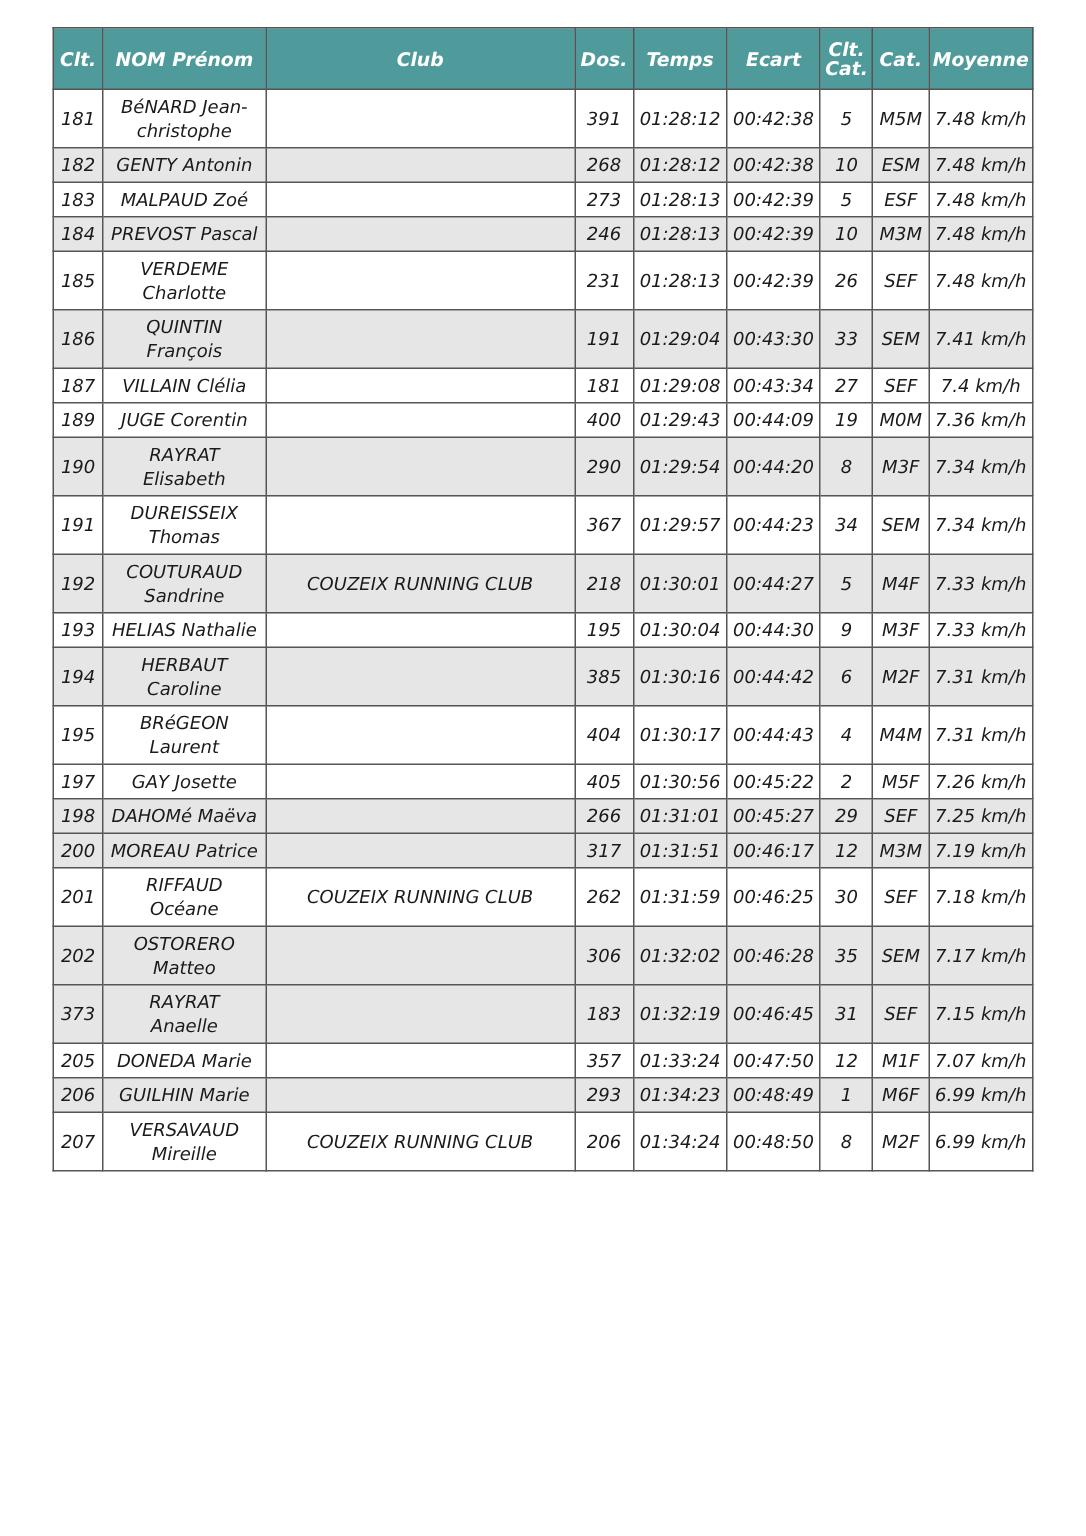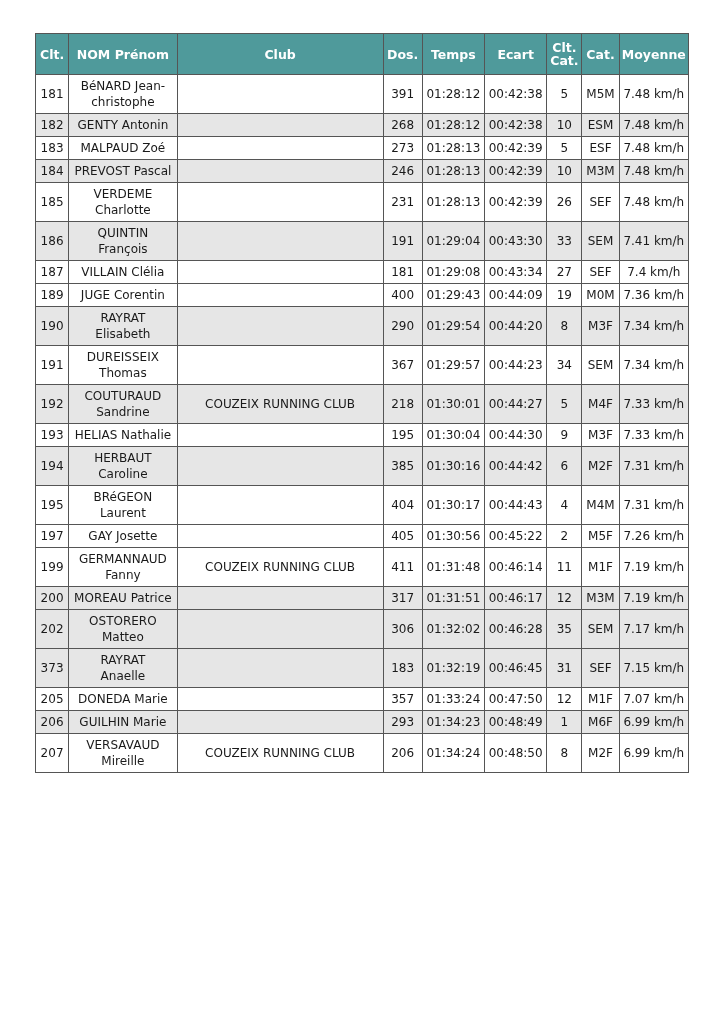--- a/index.html
+++ b/index.html
@@ -1,19 +1,19 @@
 <!DOCTYPE html>
 <html><head>
   <meta charset="utf-8">
   <style>
     html, body { margin: 0; padding: 0; background: #ffffff; }
     body { width: 724px; height: 1024px; position: relative; overflow: hidden;
            font-family: "DejaVu Sans", sans-serif; color: #1a1a1a; }
-    table.results { position: absolute; left: 35px; top: 33px; width: 654px;
-                    border-collapse: collapse; font-size: 12px; }
+    table.results { position: absolute; left: 35px; top: 18px; width: 654px;
+                    border-collapse: collapse; font-size: 12px; font-style: italic; }
     table.results th { background: #4f9a9b; color: #ffffff; font-weight: bold;
                        font-size: 12.5px; border: 1.5px solid #555; padding: 0 2px;
                        height: 40px; text-align: center; line-height: 13px; }
     table.results td { border: 1.5px solid #555; text-align: center; padding: 0 3px;
                        line-height: 16px; }
     tr.single td { height: 22px; }
     tr.double td { height: 38px; }
     tr.alt td { background: #e6e6e6; }
     col.c-rank { width: 33px; }
     col.c-name { width: 108px; }
@@ -215,41 +215,52 @@
         <td>197</td>
         <td><span>GAY Josette</span></td>
         <td></td>
         <td>405</td>
         <td>01:30:56</td>
         <td>00:45:22</td>
         <td>2</td>
         <td>M5F</td>
         <td>7.26 km/h</td>
       </tr>
-      <tr class="double">
-        <td>199</td>
-        <td><span>GERMANNAUD</span><br><span>Fanny</span></td>
-        <td>COUZEIX RUNNING CLUB</td>
-        <td>411</td>
-        <td>01:31:48</td>
-        <td>00:46:14</td>
-        <td>11</td>
-        <td>M1F</td>
-        <td>7.19 km/h</td>
+      <tr class="single alt">
+        <td>198</td>
+        <td><span>DAHOMé Maëva</span></td>
+        <td></td>
+        <td>266</td>
+        <td>01:31:01</td>
+        <td>00:45:27</td>
+        <td>29</td>
+        <td>SEF</td>
+        <td>7.25 km/h</td>
       </tr>
       <tr class="single alt">
         <td>200</td>
         <td><span>MOREAU Patrice</span></td>
         <td></td>
         <td>317</td>
         <td>01:31:51</td>
         <td>00:46:17</td>
         <td>12</td>
         <td>M3M</td>
         <td>7.19 km/h</td>
+      </tr>
+      <tr class="double">
+        <td>201</td>
+        <td><span>RIFFAUD</span><br><span>Océane</span></td>
+        <td>COUZEIX RUNNING CLUB</td>
+        <td>262</td>
+        <td>01:31:59</td>
+        <td>00:46:25</td>
+        <td>30</td>
+        <td>SEF</td>
+        <td>7.18 km/h</td>
       </tr>
       <tr class="double alt">
         <td>202</td>
         <td><span>OSTORERO</span><br><span>Matteo</span></td>
         <td></td>
         <td>306</td>
         <td>01:32:02</td>
         <td>00:46:28</td>
         <td>35</td>
         <td>SEM</td>

